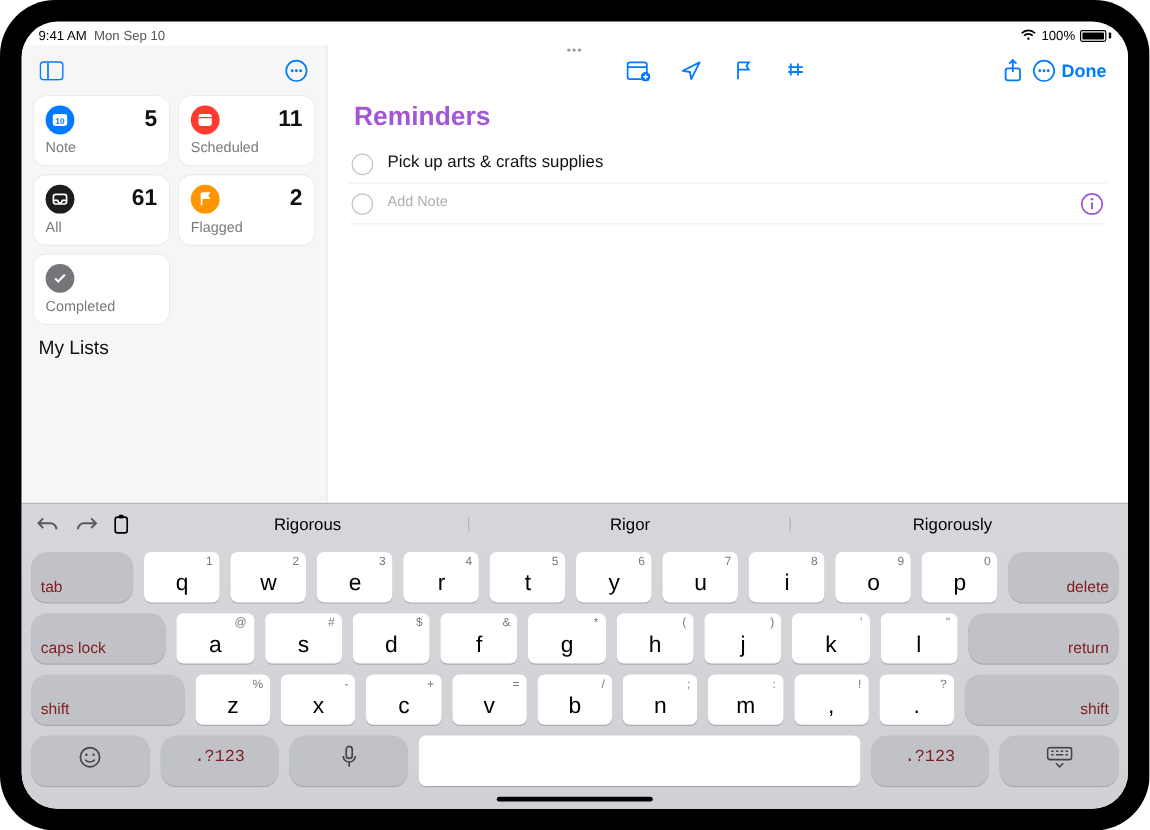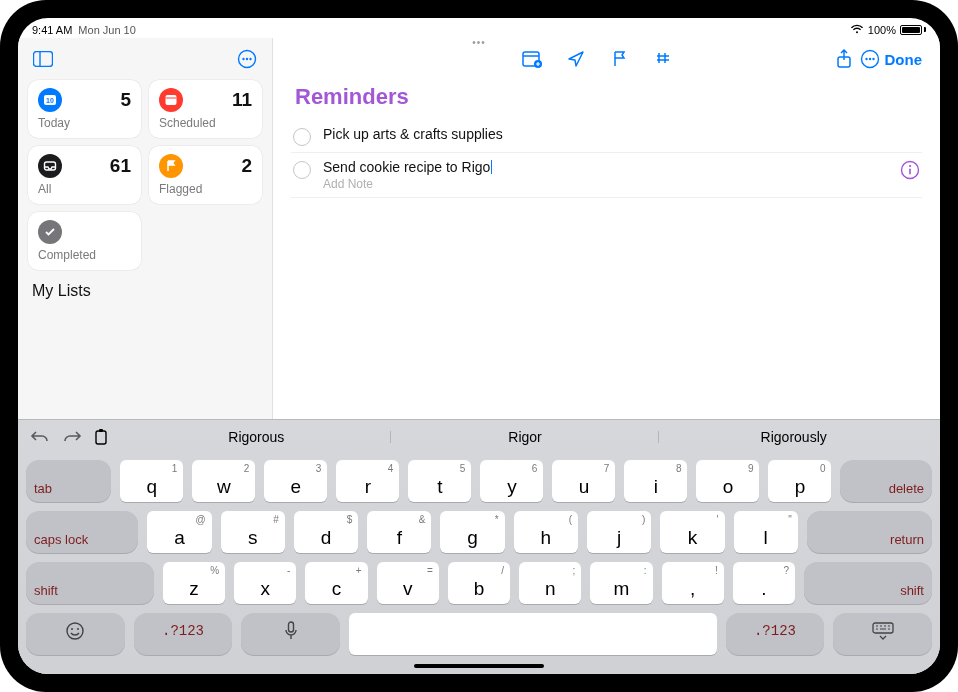--- a/index.html
+++ b/index.html
@@ -93,21 +93,21 @@
 </head>
 <body>
 
 <div class="device">
   <div class="screen">
     <div class="bezel-dots">•••</div>
 
     <div class="status-bar">
       <div class="status-left">
         <span>9:41 AM</span>
-        <span style="color:#555">Mon Jun 10</span>
+        <span style="color:#555">Mon Sep 10</span>
       </div>
       <div class="status-right">
         <span>
           <svg width="14" height="10" viewBox="0 0 14 10">
               <path d="M7 9.2a1 1 0 100-2 1 1 0 000 2zm-3.1-3a4.4 4.4 0 016.2 0l1-1a5.8 5.8 0 00-8.2 0l1 1zm-2-2a7.2 7.2 0 0110.2 0l1-1a8.6 8.6 0 00-12.2 0l1 1z" fill="#000"></path>
             </svg>
         </span>
         <span>100%</span>
         <span class="battery">
           <span class="battery-shell">
@@ -141,21 +141,21 @@
           <div class="smart-card half">
             <div class="card-top">
               <span class="card-icon ic-blue">
                 <svg width="14" height="14" viewBox="0 0 14 14">
                     <rect x="1" y="2" width="12" height="10" rx="2" fill="#fff"></rect>
                     <text x="7" y="10" text-anchor="middle" font-size="7" fill="#007aff" font-weight="700">10</text>
                   </svg>
               </span>
               <span class="card-count">5</span>
             </div>
-            <div class="card-label">Today</div>
+            <div class="card-label">Note</div>
           </div>
           <div class="smart-card half">
             <div class="card-top">
               <span class="card-icon ic-red">
                 <svg width="14" height="14" viewBox="0 0 14 14">
                     <rect x="1.5" y="2" width="11" height="10" rx="2" fill="#fff"></rect>
                     <line x1="1.5" y1="5" x2="12.5" y2="5" stroke="#ff3b30"></line>
                   </svg>
               </span>
               <span class="card-count">11</span>
@@ -247,23 +247,20 @@
 
         <div class="list-title">Reminders</div>
 
         <div class="reminder-row">
           <span class="radio"></span>
           <div class="reminder-text">Pick up arts &amp; crafts supplies</div>
         </div>
         <div class="reminder-row">
           <span class="radio"></span>
           <div style="flex:1">
-            <div class="reminder-text">
-              <span>Send cookie recipe to Rigo</span><span class="cursor"></span>
-            </div>
             <div class="add-note">Add Note</div>
           </div>
           <span class="info-btn">
             <svg width="20" height="20" viewBox="0 0 20 20">
                 <circle cx="10" cy="10" r="8.5" fill="none" stroke="#a356d6" stroke-width="1.4"></circle>
                 <circle cx="10" cy="6" r="1.1" fill="#a356d6"></circle>
                 <rect x="9.2" y="8.5" width="1.6" height="6" rx="0.8" fill="#a356d6"></rect>
               </svg>
           </span>
         </div>

